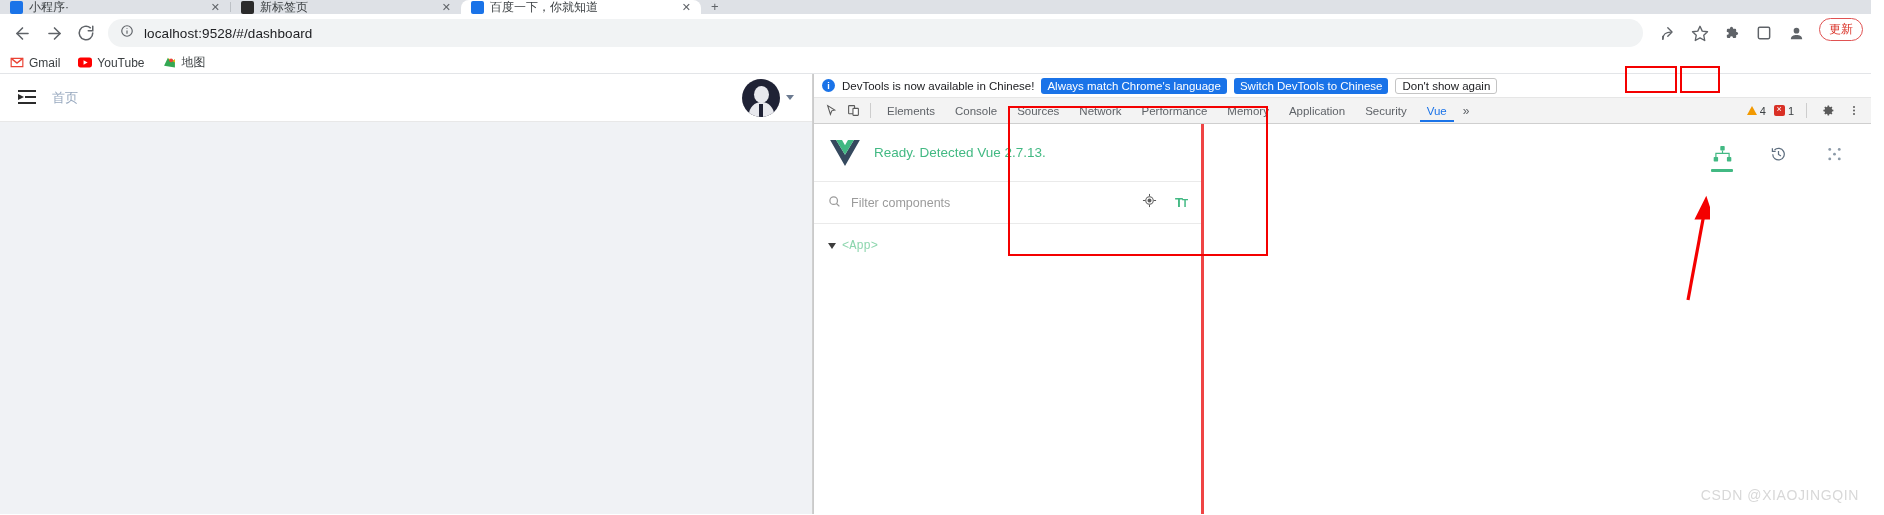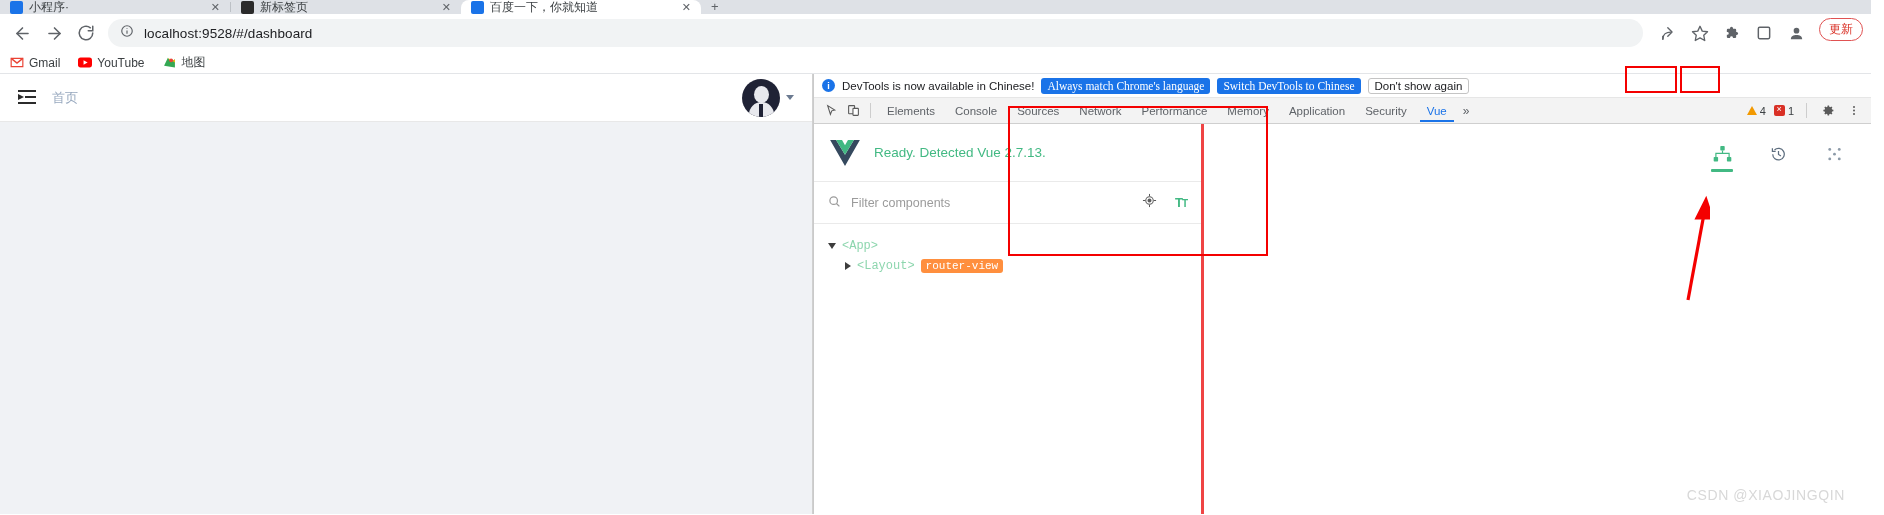--- a/index.html
+++ b/index.html
@@ -91,21 +91,21 @@
 
   
   .devtools { flex:1; height:440px; background:#fff; display:flex; flex-direction:column;
               border-left:1px solid #cacaca; }
   .dt-notice {
     height: 24px; background:#fff; display:flex; align-items:center; gap:7px;
     padding: 0 8px; font-size:11.5px; color:#202124; border-bottom:1px solid #e6e6e6;
   }
   .info-dot { width:13px;height:13px;border-radius:50%;background:#1a73e8;color:#fff;
               font-size:9px; font-weight:bold; display:flex;align-items:center;justify-content:center; flex:none;}
-  .pill-blue { background:#1a73e8; color:#fff; font-size:11.5px; padding:2px 6px; border-radius:3px; white-space:nowrap;font-family:Liberation Serif, serif;}
+  .pill-blue { background:#1a73e8; color:#fff; font-size:11.5px; padding:2px 6px; border-radius:3px; white-space:nowrap;}
   .pill-plain { background:#fff; color:#202124; font-size:11.5px; padding:1px 6px; border:1px solid #c4c4c4; border-radius:3px; white-space:nowrap;}
 
   .dt-tabs {
     height: 26px; background:#f3f3f3; display:flex; align-items:center;
     border-bottom:1px solid #cfcfcf; padding-left:6px; gap:0;
   }
   .dt-iconbtn { width:22px;height:22px;display:flex;align-items:center;justify-content:center;color:#5a5a5a; flex:none;}
   .dt-sep { width:1px;height:15px;background:#cdcdcd; margin:0 6px; flex:none;}
   .dt-tab { font-size:11.5px; color:#5f6368; padding: 4px 10px; white-space:nowrap; position:relative; }
   .dt-tab.sel { color:#1a73e8; }
@@ -144,21 +144,21 @@
   .router-chip { background:#ff8f3e; color:#fff; font-size:11px; padding:1px 5px; border-radius:3px;
                  font-family:"Liberation Mono","DejaVu Sans Mono",monospace; }
 
   .vue-side { flex:1; background:#fff; position:relative; }
   .vue-side-icons { display:flex; align-items:flex-start; gap:34px; position:absolute; right:26px; top:22px; }
   .vsi { width:22px;height:26px; display:flex; flex-direction:column; align-items:center; }
   .vsi .ul { width:22px;height:3px;background:#42b983; margin-top:7px; border-radius:1px; }
   .vsi.off .ul { background:transparent; }
   .arrow-svg { position:absolute; left:1370px; top:118px; pointer-events:none; }
 
-  .watermark { position:absolute; right:26px; bottom:12px; color:#d8d8d8; font-size:14px; letter-spacing:.6px; }
+  .watermark { position:absolute; right:12px; bottom:12px; color:#d8d8d8; font-size:14px; letter-spacing:.6px; }
 </style>
 </head>
 <body>
 
 <div class="browser">
 
   <div class="tabstrip">
     <div class="tab inactive" style="width:230px">
       <span class="favicon fav-blue"></span>
       <span class="tlabel">小程序·</span>
@@ -389,25 +389,20 @@
                   </svg>
               </span>
               <span class="tt-icon">T<span style="font-size:10px">T</span></span>
             </span>
           </div>
 
           <div class="tree">
             <div class="trow">
               <span class="tri down"></span>
               <span class="ctag">&lt;App&gt;</span>
-            </div>
-            <div class="trow indent">
-              <span class="tri right"></span>
-              <span class="ctag">&lt;Layout&gt;</span>
-              <span class="router-chip">router-view</span>
             </div>
           </div>
         </div>
 
         <div class="vue-side">
           <div class="vue-side-icons">
             <div class="vsi">
               <svg width="19" height="17" viewBox="0 0 24 22" fill="#42b983">
                   <rect x="9" y="0" width="6" height="6" rx="1"></rect>
                   <rect x="0" y="15" width="6" height="6" rx="1"></rect>

